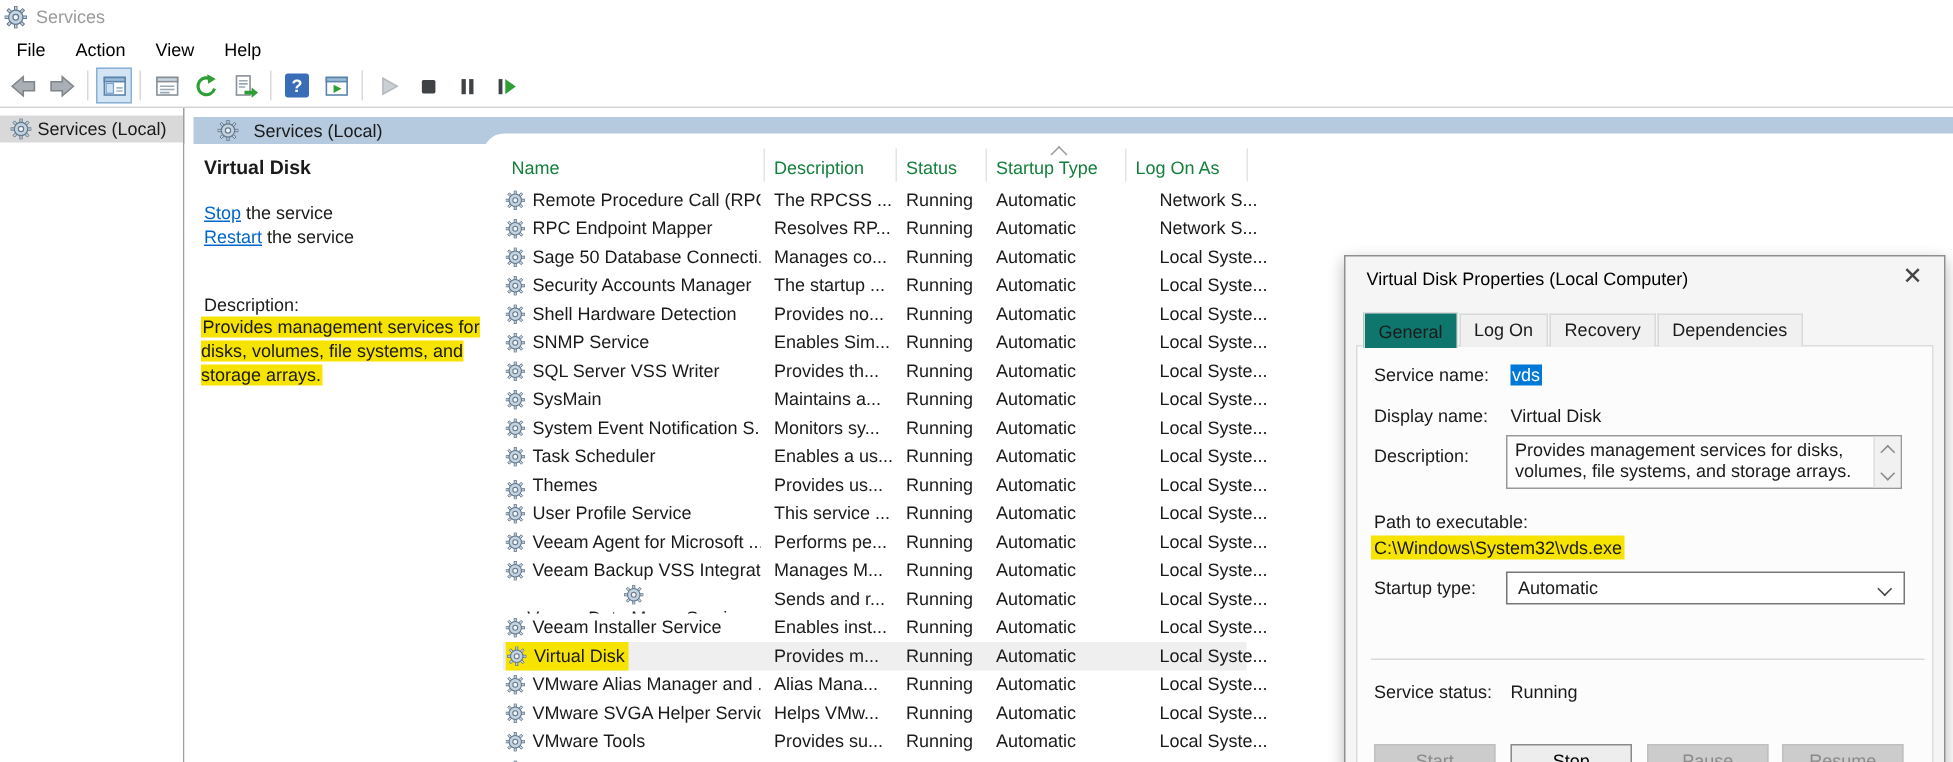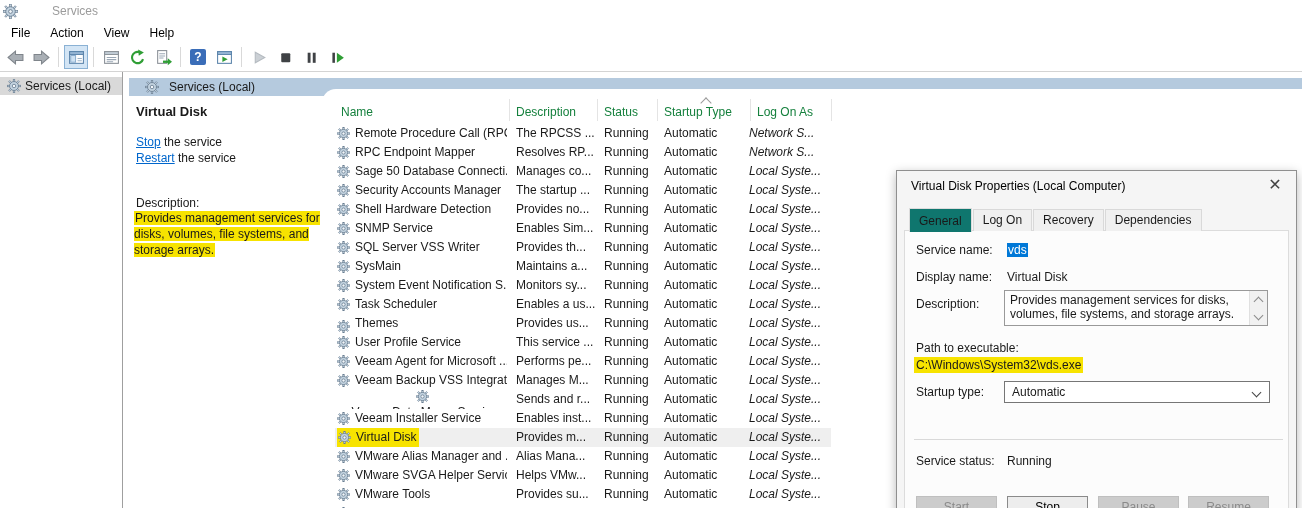--- a/index.html
+++ b/index.html
@@ -2,21 +2,21 @@
 <html style="--accent: #0078d7; --highlight-yellow: #f7e300; --header-blue: #b5cade; --link-blue: #0066cc;"><head>
 <meta charset="utf-8">
 <style>
   html,body{margin:0;padding:0;}
   body{width:1302px;height:508px;overflow:hidden;position:relative;background:#fff;
        font-family:"Liberation Sans",sans-serif;font-size:12px;color:#1a1a1a;
        -webkit-font-smoothing:antialiased;}
   svg{display:block;}
 
   
-  .titlebar{position:absolute;left:0;top:0;right:0;height:22px;display:flex;align-items:center;padding-left:3px;gap:28px;}
+  .titlebar{position:absolute;left:0;top:0;right:0;height:22px;display:flex;align-items:center;padding-left:3px;}
   .titlebar .title-text{color:#9b9b9b;margin-left:6px;font-size:12px;}
   .menubar{position:absolute;left:0;top:22px;right:0;height:21px;display:flex;align-items:center;padding-left:8px;}
   .menu-item{margin-right:14px;padding:2px 3px;color:#000000;cursor:default;}
   .toolbar{position:absolute;left:0;top:43px;right:0;height:28px;display:flex;align-items:center;
            border-bottom:1px solid #d4d4d4;padding-left:2px;}
   .tb-btn{width:22px;height:22px;display:flex;align-items:center;justify-content:center;margin:0 1px;border:1px solid transparent;}
   .tb-btn.active{background:#d3e5f5;border:1px solid #8ab1d4;}
   .tb-sep{width:1px;height:20px;background:#d9d9d9;margin:0 4px;}
   .help-badge{width:16px;height:16px;background:#3a6db8;color:#fff;font-weight:bold;font-size:12px;
               display:flex;align-items:center;justify-content:center;border-radius:2px;}
@@ -50,21 +50,21 @@
   .sort-chev{position:absolute;top:3px;width:7px;height:7px;border-left:1px solid #9a9a9a;border-top:1px solid #9a9a9a;
              transform:rotate(45deg);}
   .list-rows{position:absolute;left:0;top:28px;right:0;bottom:0;overflow:hidden;}
   .row{position:relative;height:19px;width:496px;line-height:19px;white-space:nowrap;}
   .row.selected{background:#efefef;}
   .cell{position:absolute;top:0;white-space:nowrap;overflow:hidden;}
   .c-name{left:2px;display:flex;align-items:center;height:19px;width:170px;}
   .c-name .nm{margin-left:5px;}
   .c-name .hl{background:var(--highlight-yellow);display:flex;align-items:center;padding:1px 3px 1px 1px;}
   .c-desc{left:181px;width:86px;} .c-status{left:269px;width:58px;}
-  .c-start{left:329px;width:90px;} .c-logon{left:414px;width:74px;font-style:italic;}
+  .c-start{left:329px;width:90px;} .c-logon{left:438px;width:74px;}
 
   
   .dialog{position:absolute;left:896px;top:170px;width:399px;height:352px;background:#f5f5f5;
           border:1px solid #8f8f8f;box-shadow:0 3px 10px rgba(0,0,0,.28);z-index:5;}
   .dlg-title{position:absolute;left:14px;top:8px;font-size:12px;color:#000;}
   .dlg-close{position:absolute;right:8px;top:2px;width:26px;height:22px;display:flex;align-items:center;justify-content:center;
              font-size:16px;color:#444;cursor:pointer;}
   .tab-strip{position:absolute;left:12px;top:37px;height:23px;display:flex;align-items:flex-end;z-index:2;}
   .tab{padding:3px 9px 4px 9px;border:1px solid #d9d9d9;border-bottom:none;background:#f0f0f0;margin-right:1px;
        color:#1a1a1a;cursor:pointer;}

